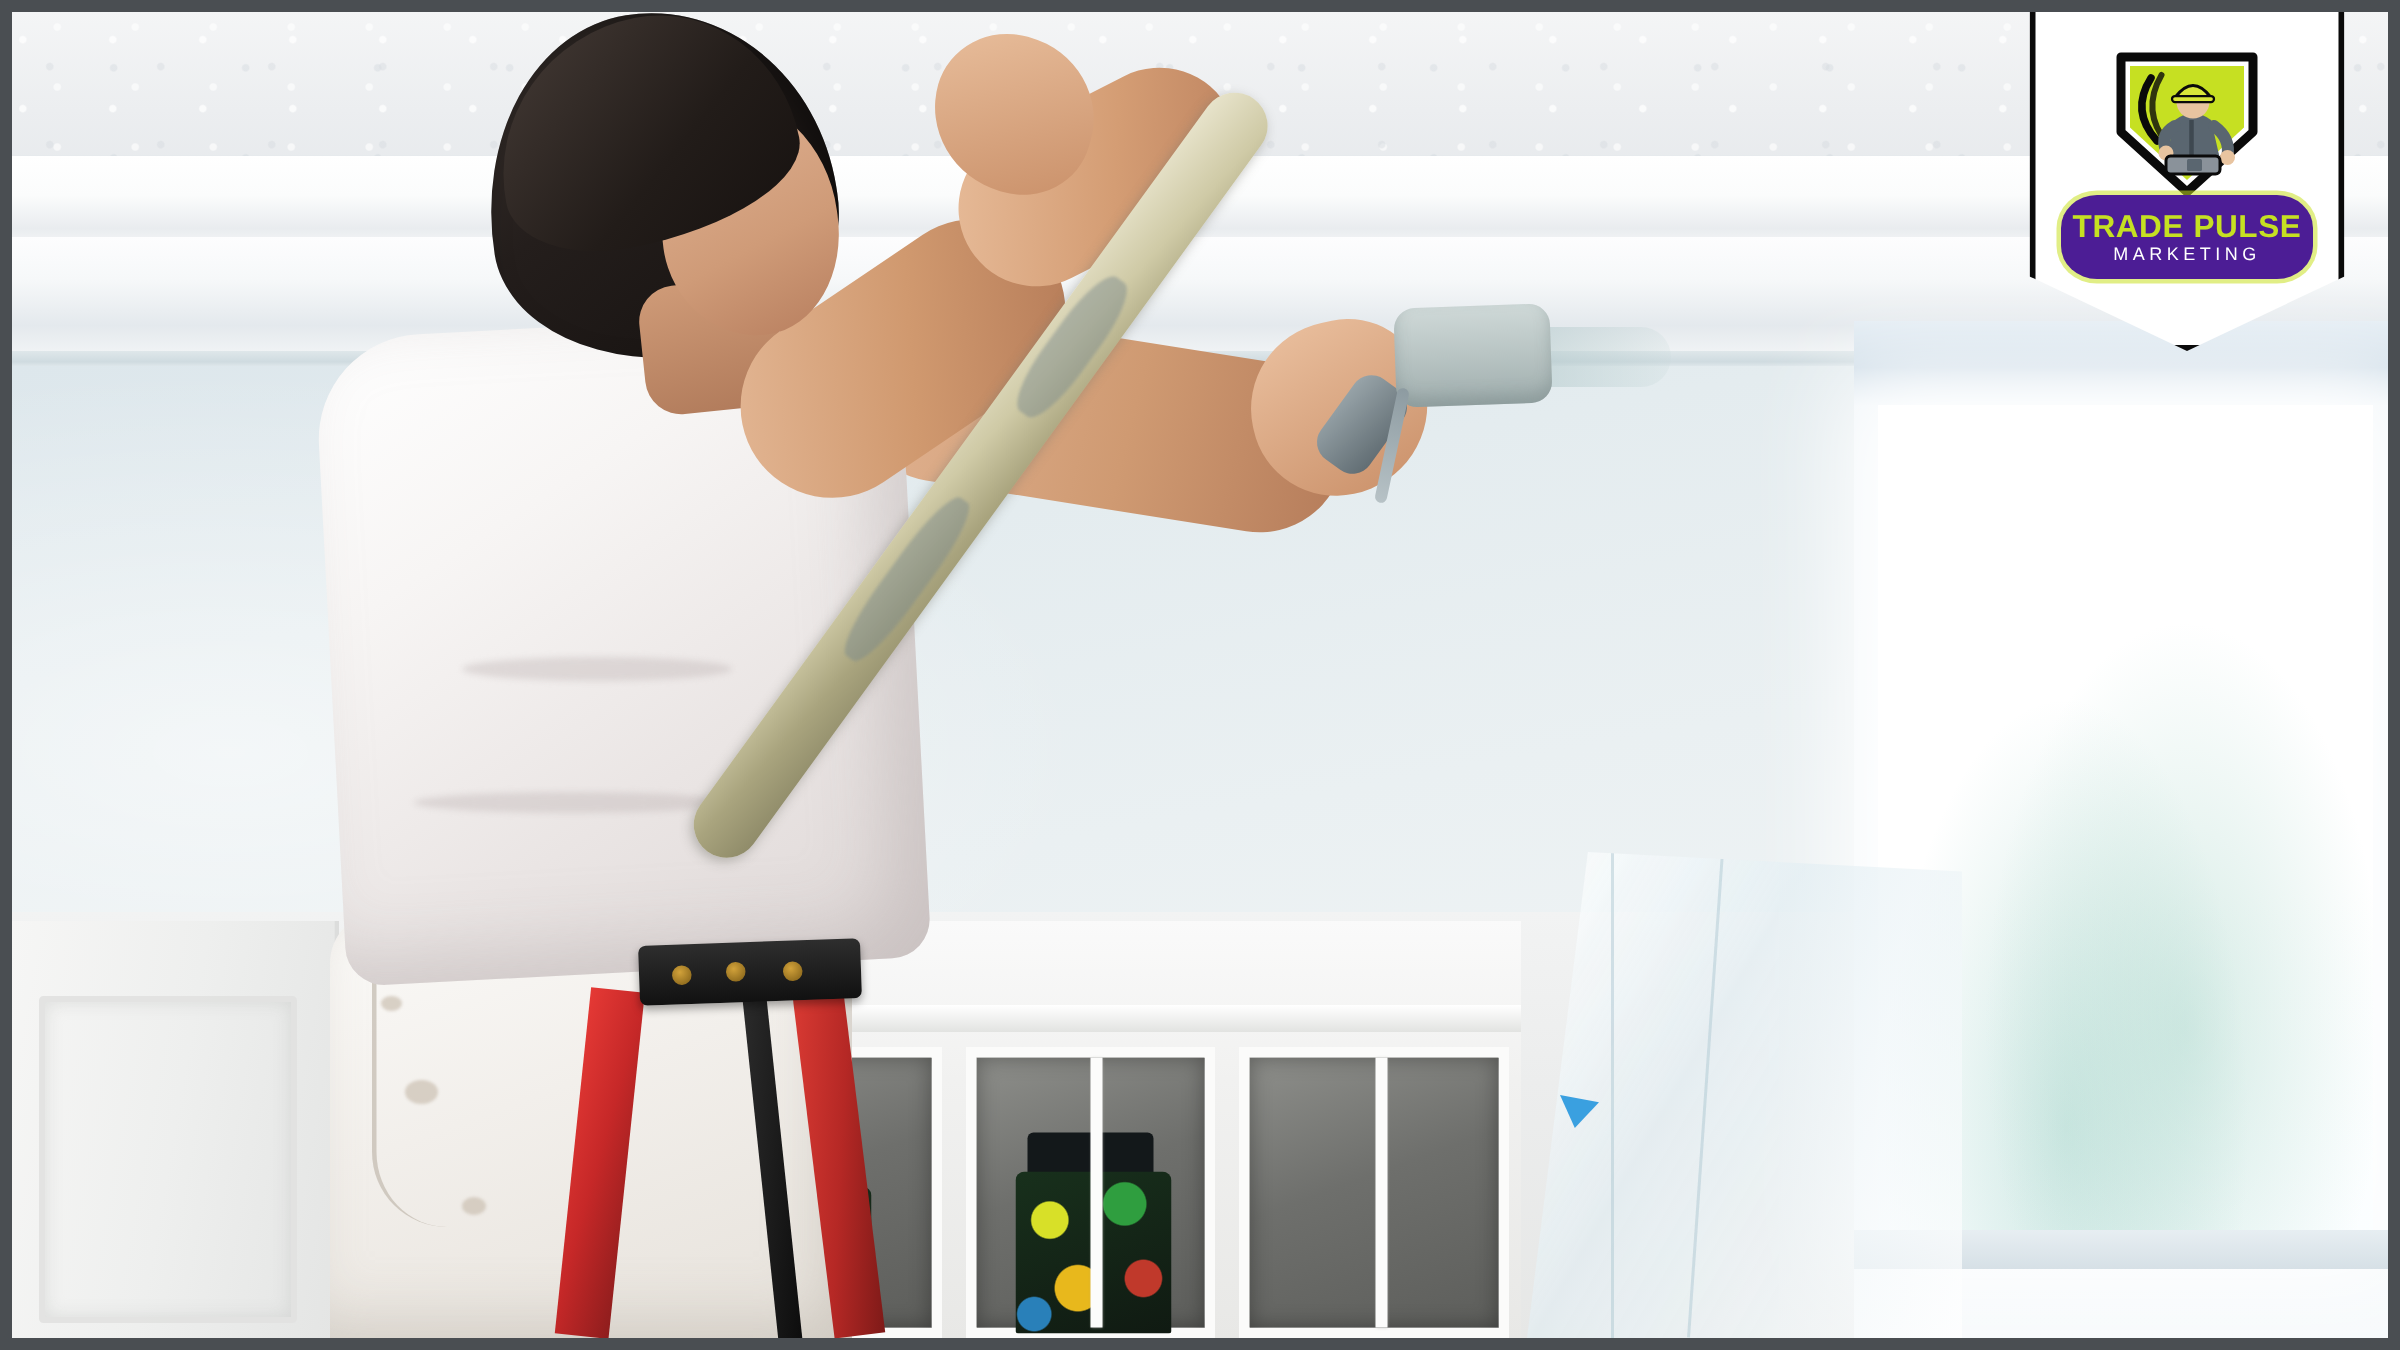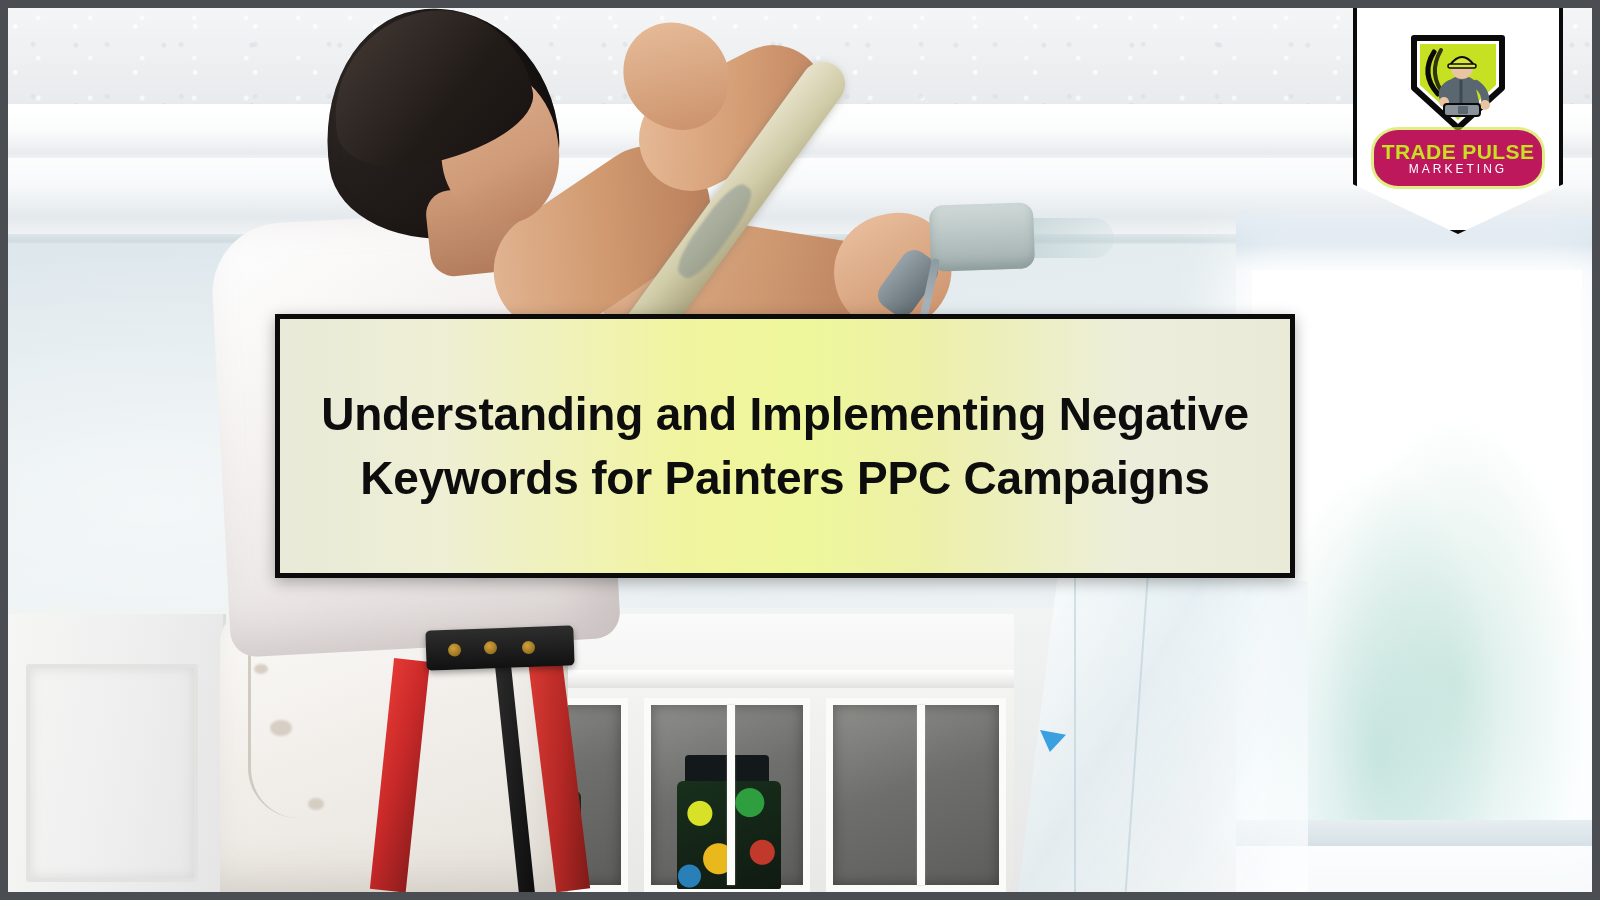--- a/index.html
+++ b/index.html
@@ -370,21 +370,21 @@
     filter:drop-shadow(0 3px 5px rgba(0,0,0,.35));
   }
   #logo-inner {
     position:absolute; left:0; top:0; width:100%; height:100%;
   }
   .shield-wrap { position:absolute; left:50%; top:24px; transform:translateX(-50%); }
   .wordmark-pill {
     position:absolute;
     left:50%; top:122px; transform:translateX(-50%);
     width:168px; height:56px;
-    background:#be185d;
+    background:#4c1d95;
     border-radius:24px / 22px;
     box-shadow:0 0 0 3px rgba(200,224,34,.55);
     display:flex; flex-direction:column;
     align-items:center; justify-content:center;
     gap:1px;
   }
   .wm-top {
     font-family:"Liberation Sans", sans-serif;
     font-weight:bold; font-size:21px;
     color:#c6e022; letter-spacing:.4px;
@@ -484,23 +484,20 @@
       <div class="layer ladder-rail-l"></div>
       <div class="layer ladder-brace"></div>
       <div class="layer ladder-rail-r"></div>
       <div class="layer ladder-top">
         <div class="layer ladder-hole" style="left:22px; top:14px;"></div>
         <div class="layer ladder-hole" style="left:58px; top:13px;"></div>
         <div class="layer ladder-hole" style="left:96px; top:14px;"></div>
       </div>
     </div>
 
-    <div id="title-card">
-      <div id="title-text">Understanding and Implementing Negative Keywords for Painters PPC Campaigns</div>
-    </div>
 
     <div id="logo-badge">
       <div id="logo-inner">
 
         <div class="shield-wrap">
           <svg width="108" height="104" viewBox="0 0 108 104" aria-hidden="true">
 
             <path d="M10 6 H98 V56 L54 96 L10 56 Z" fill="#ffffff" stroke="#0a0a0a" stroke-width="6" stroke-linejoin="round"></path>
             <path d="M16 12 H92 V53 L54 88 L16 53 Z" fill="#c6e022"></path>
 

